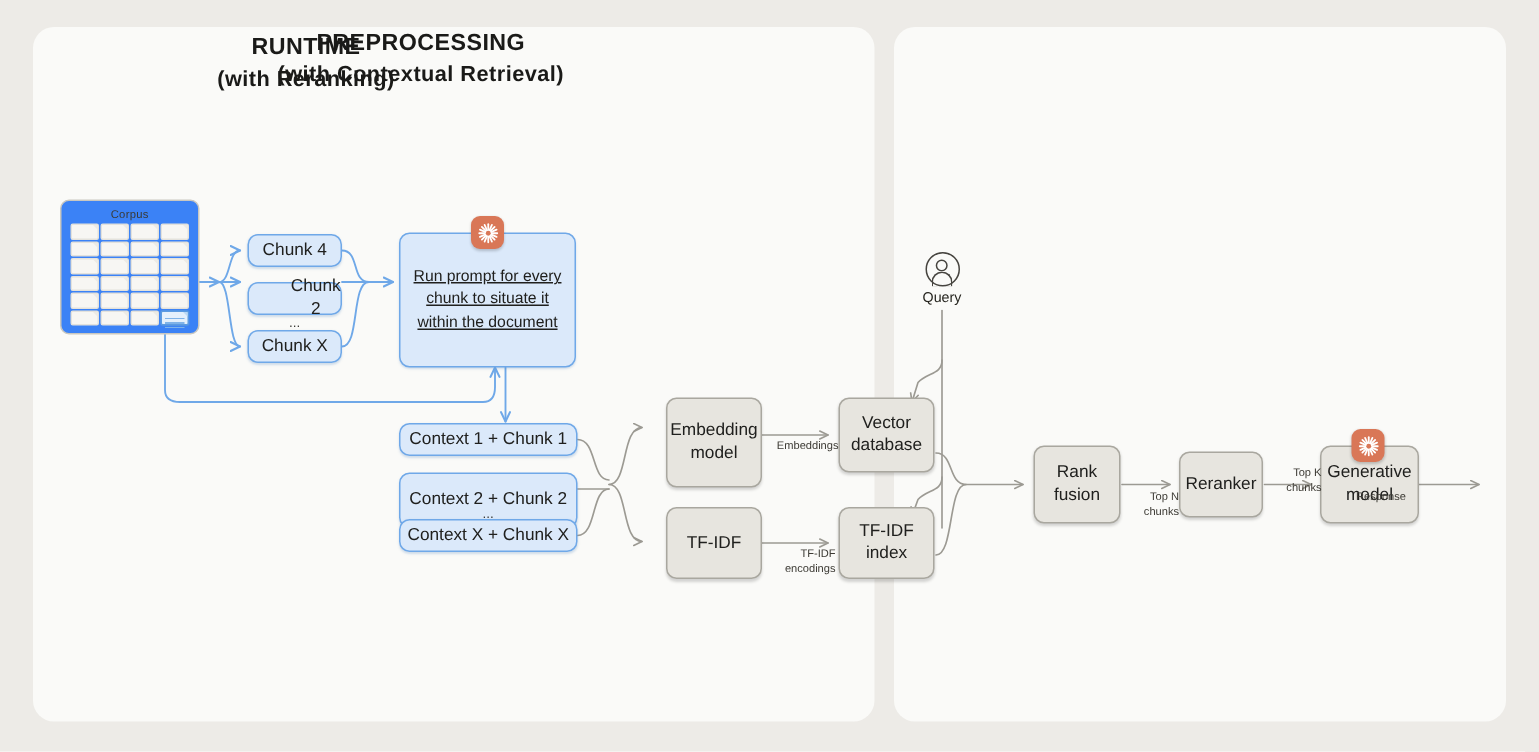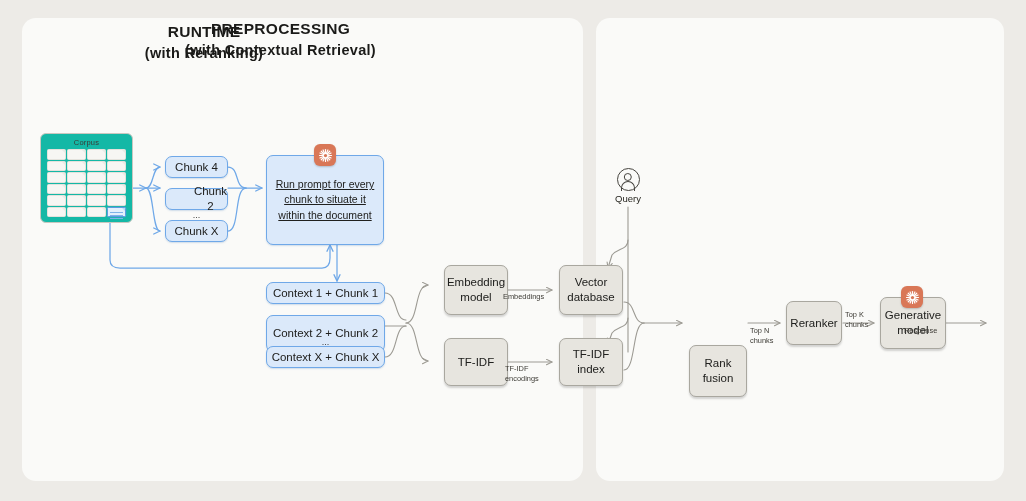--- a/index.html
+++ b/index.html
@@ -51,21 +51,21 @@
   .node.gray{
     background:#E7E5DF;
     border:1.1px solid #A9A79F;
     box-shadow:0 1.5px 2px rgba(0,0,0,.16);
   }
   .node.prompt{font-size:10.5px;line-height:1.45;padding:4px 8px;}
 
   
   #corpus{
     position:absolute;left:40px;top:133px;width:91px;height:88px;
-    border:1px solid #C9C7C0;border-radius:6px;background:#14b8a6;
+    border:1px solid #C9C7C0;border-radius:6px;background:#3b82f6;
     z-index:3;
   }
   #corpus-label{
     position:absolute;left:0;top:4px;width:91px;text-align:center;
     font-size:7.5px;color:#3A3A36;letter-spacing:.2px;
   }
   .doc-grid{
     position:absolute;left:6px;top:15px;width:79px;height:68px;
     display:grid;grid-template-columns:repeat(4,1fr);
     grid-template-rows:repeat(6,1fr);gap:1px;
@@ -112,21 +112,21 @@
     position:absolute;width:22px;height:22px;border-radius:6px;
     background:#D97757;z-index:6;
     display:flex;align-items:center;justify-content:center;
     box-shadow:0 1px 2px rgba(0,0,0,.2);
   }
   .spark svg{width:15px;height:15px;display:block;}
 
   
   .elabel{
     position:absolute;font-size:7.4px;color:#3C3A34;
-    line-height:1.32;text-align:left;z-index:5;
+    line-height:1.32;text-align:right;z-index:5;
     background:transparent;white-space:pre-line;
   }
 
   svg.wires{position:absolute;left:0;top:0;width:1026px;height:501px;z-index:2;pointer-events:none;}
 </style>
 </head>
 <body>
 
 <div id="stage">
 
@@ -264,42 +264,42 @@
     <span>Context 1 + Chunk 1</span>
   </div>
   <div class="node blue" style="left:266px;top:315px;width:119px;height:37px;">
     <span>Context 2 + Chunk 2</span>
   </div>
   <div style="position:absolute;left:266px;top:337px;width:119px;text-align:center;font-size:9px;color:#3A3A36;z-index:4;">...</div>
   <div class="node blue" style="left:266px;top:346px;width:119px;height:22px;">
     <span>Context X + Chunk X</span>
   </div>
 
-  <div class="node gray" style="left:444px;top:265px;width:64px;height:50px;">
+  <div class="node gray" style="left:444px;top:265px;width:64px;height:60px;">
     <span>Embedding model</span>
   </div>
   <div class="node gray" style="left:444px;top:338px;width:64px;height:48px;">
     <span>TF-IDF</span>
   </div>
   <div class="node gray" style="left:559px;top:265px;width:64px;height:50px;">
     <span>Vector database</span>
   </div>
   <div class="node gray" style="left:559px;top:338px;width:64px;height:48px;">
     <span>TF-IDF index</span>
   </div>
 
   <div id="query-wrap">
     <div id="query-icon">
       <span class="head"></span>
         <span class="body"></span>
     </div>
     <div id="query-label">Query</div>
   </div>
 
-  <div class="node gray" style="left:689px;top:297px;width:58px;height:52px;margin-top:48px;">
+  <div class="node gray" style="left:689px;top:297px;width:58px;height:52px;">
     <span>Rank fusion</span>
   </div>
   <div class="node gray" style="left:786px;top:301px;width:56px;height:44px;">
     <span>Reranker</span>
   </div>
   <div class="node gray" style="left:880px;top:297px;width:66px;height:52px;">
     <span>Generative model</span>
   </div>
   <div class="spark" style="left:901px;top:286px;">
     <svg viewBox="0 0 24 24" aria-hidden="true">

